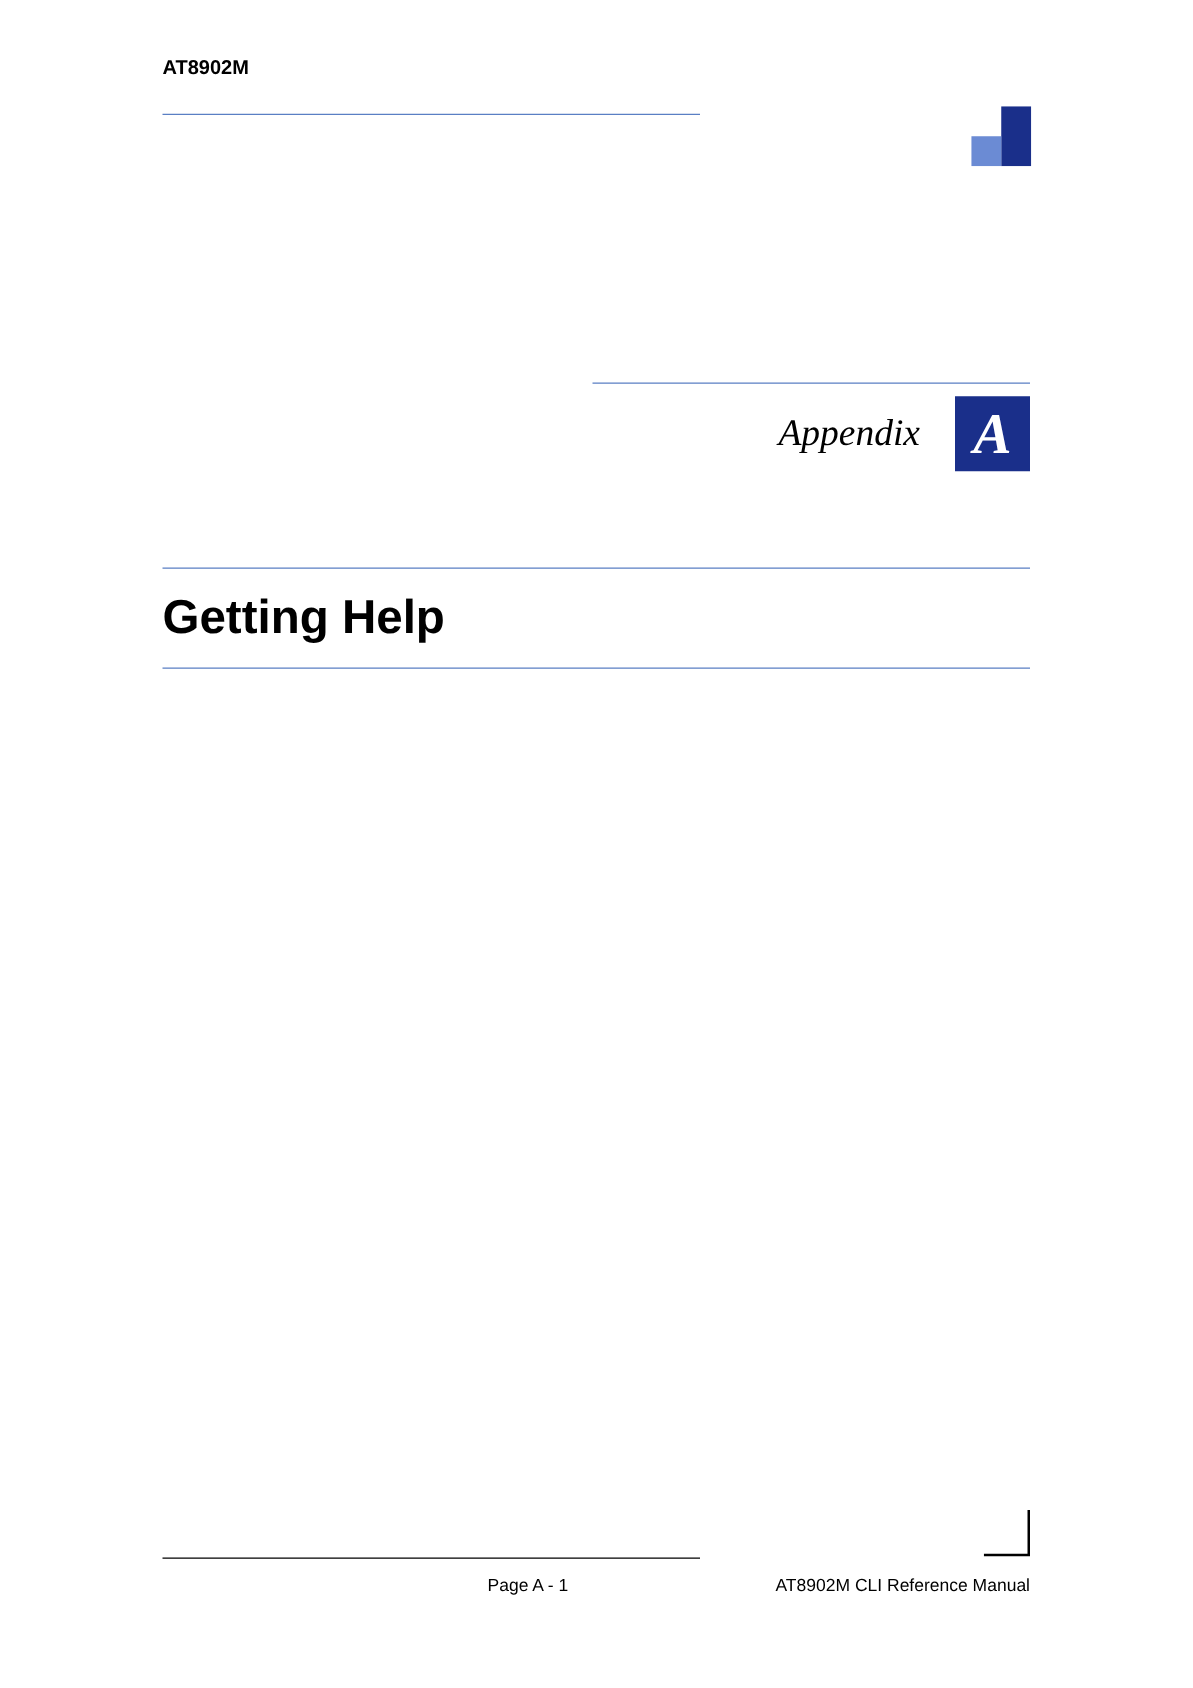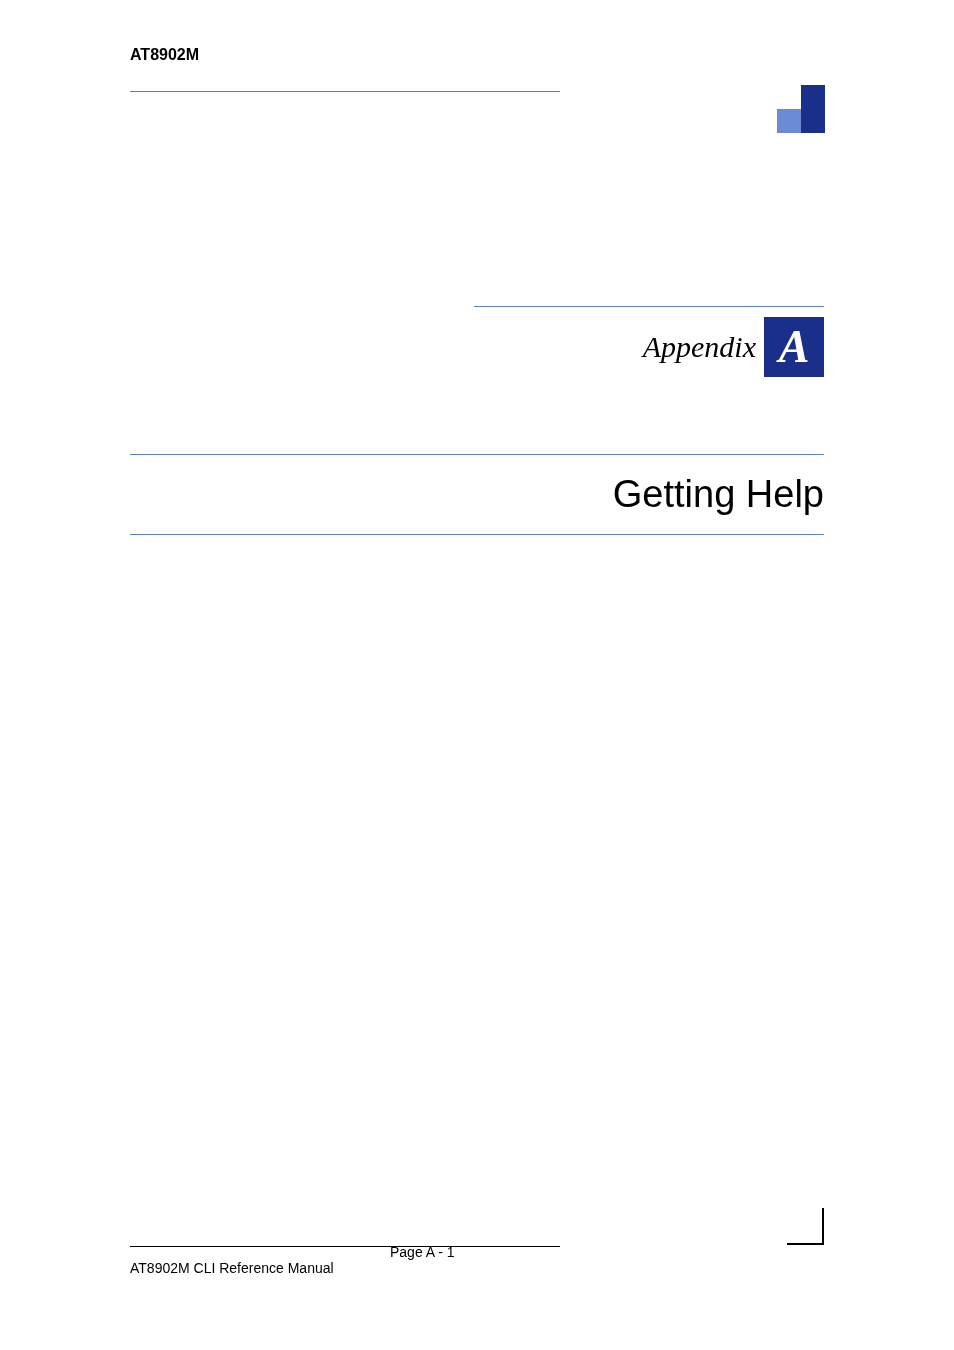--- a/index.html
+++ b/index.html
@@ -51,21 +51,21 @@
       width: 350px;
       height: 1px;
       background: #5a7fc4;
       margin-bottom: 10px;
       margin-left: auto;
     }
     .appendix-row {
       display: flex;
       align-items: center;
       justify-content: flex-end;
-      gap: 8px;
+      gap: 28px;
     }
     .appendix-label {
       font-size: 30px;
       font-style: italic;
       color: #000000;
       font-family: 'Times New Roman', Times, serif;
     }
     .appendix-letter-box {
       width: 60px;
       height: 60px;
@@ -88,23 +88,23 @@
       left: 130px;
       right: 130px;
     }
     .title-rule-top {
       height: 1px;
       background: #5a7fc4;
       margin-bottom: 18px;
     }
     .section-title {
       font-size: 38px;
-      font-weight: normal;
+      font-weight: bold;
       color: #000000;
-      text-align: right;
+      text-align: left;
       margin-bottom: 18px;
     }
     .title-rule-bottom {
       height: 1px;
       background: #5a7fc4;
     }
     .page-footer {
       position: absolute;
       bottom: 74px;
       left: 130px;
@@ -116,21 +116,20 @@
       left: 130px;
       width: 430px;
       height: 1px;
       background: #000000;
     }
     .footer-row {
       display: flex;
       justify-content: space-between;
       font-size: 14px;
       color: #000000;
-      flex-direction: column;
     }
     .footer-page {
       margin-left: 260px;
     }
     .footer-doc {
     }
     .corner-bracket {
       position: absolute;
       bottom: 104px;
       right: 129px;

